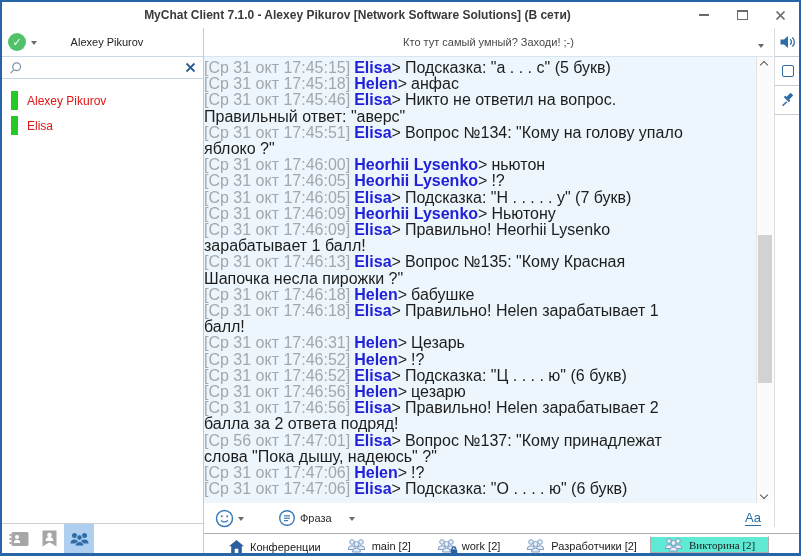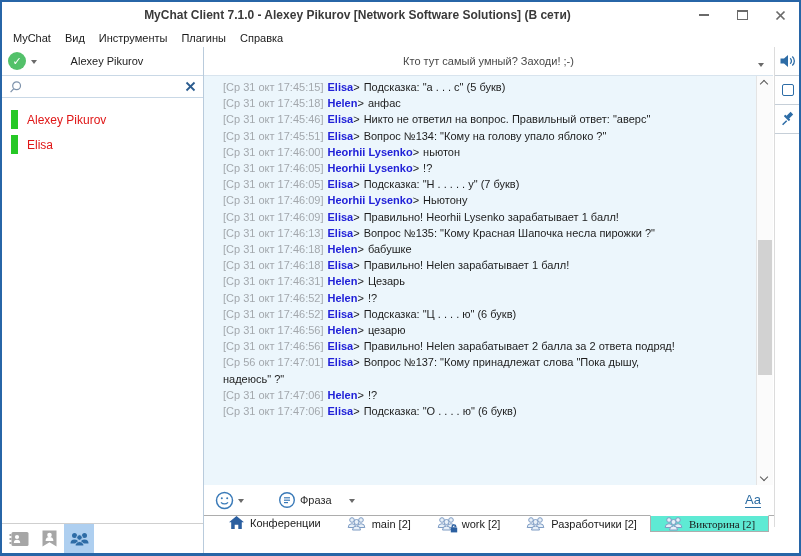--- a/index.html
+++ b/index.html
@@ -63,22 +63,22 @@
   .right-strip { position: absolute; top: 0; right: 0; bottom: 26px; width: 25px; border-left: 1px solid #dcdcdc; background: #fff; z-index: 3; }
   .strip-btn { width: 25px; height: 29px; border-bottom: 1px solid #c6cfd8; display: flex; align-items: center; justify-content: center; cursor: default; background:#fff; }
   .square-glyph { width: 12px; height: 12px; border: 1.6px solid #2d6ca6; border-radius: 2px; display: inline-block; }
 
   .topic-bar { height: 28px; margin-right: 26px; position: relative; display: flex; align-items: center; justify-content: center; flex: 0 0 auto; }
   .topic-text { font-size: 11px; color: #474747; }
   .topic-caret { position: absolute; right: 9px; top: 12px; }
 
   .chat-wrap { flex: 1; display: flex; margin-right: 26px; border-top: 1px solid #d8e4ee; min-height: 0; }
   .messages {
-    flex: 1; background: #ecf6fc; padding: 3px 68px 0 19px;
-    font-size: 11px; line-height: 16.2px; color: #1d1d1d; overflow: hidden;
+    flex: 1; background: #ecf6fc; padding: 3px 68px 0 0;
+    font-size: 16px; line-height: 16.2px; color: #1d1d1d; overflow: hidden;
   }
   .msg { word-wrap: break-word; }
   .time { color: #a3a8ad; }
   .mname { color: #2121d8; font-weight: bold; margin-left: 4px; }
   .sep { color: #1d1d1d; }
   .mtext { margin-left: 4px; }
 
   .scrollbar { width: 17px; flex: 0 0 auto; background: #fbfbfb; border-left: 1px solid #e4e4e4; position: relative; }
   .chev { display: inline-block; width: 6px; height: 6px; border-right: 1.5px solid #5a5a5a; border-bottom: 1.5px solid #5a5a5a; }
   .sb-up { position: absolute; top: 5px; left: 4px; transform: rotate(-135deg); }
@@ -90,21 +90,21 @@
   .tool-label { font-size: 11px; color: #2b2b2b; }
   .tool-gap { width: 14px; }
   .spacer { flex: 1; }
   .font-btn { font-size: 13px; color: #2d6ca2; border-bottom: 1px solid #2d6ca2; margin-right: 12px; cursor: default; line-height: 14px; }
 
   .input-row { height: 58px; margin: 0 28px 4px 0; display: flex; flex: 0 0 auto; }
   .input-area { flex: 1; background: #edf7fc; border-top: 1px solid #dce8f1; position: relative; }
   .caret-line { position: absolute; left: 5px; top: 4px; width: 1px; height: 14px; background: #111; }
   .send-btn { width: 72px; margin-left: 2px; background: #fff; border: 1px solid #b5b5b5; font-size: 11px; color: #2b2b2b; cursor: default; }
 
-  .tabsbar { height: 38px; border-top: 1px solid #adadad; display: flex; align-items: flex-start; padding-left: 12px; flex: 0 0 auto; position: relative; background: #fff; }
+  .tabsbar { height: 20px; border-top: 1px solid #adadad; display: flex; align-items: flex-end; padding-left: 12px; flex: 0 0 auto; position: relative; background: #fff; }
   .tab { display: flex; align-items: center; gap: 6px; padding: 0 13px; font-size: 11px; color: #1a1a1a; cursor: default; position: relative; }
   .tab.active { border: 1px solid #adadad; border-top: 1px solid #fff; margin-top: -1px; background: #5eead4; z-index: 2; font-family: Liberation Serif, serif; }
   .tab-icon-wrap { position: relative; display: inline-flex; }
   .lock-overlay { position: absolute; right: -2px; bottom: -2px; }
 </style>
 </head>
 <body>
 
 <div class="window">
 
@@ -119,27 +119,20 @@
         </span>
       <span class="win-btn">
         <svg width="11" height="11" viewBox="0 0 11 11">
             <line x1="1.5" y1="1.5" x2="9.5" y2="9.5" stroke="#6a6a6a" stroke-width="1.7"></line>
             <line x1="9.5" y1="1.5" x2="1.5" y2="9.5" stroke="#6a6a6a" stroke-width="1.7"></line>
           </svg>
       </span>
     </div>
   </div>
 
-  <div class="menubar">
-    <span class="menu-item">MyChat</span>
-    <span class="menu-item">Вид</span>
-    <span class="menu-item">Инструменты</span>
-    <span class="menu-item">Плагины</span>
-    <span class="menu-item">Справка</span>
-  </div>
 
   <div class="content">
 
     <div class="sidebar">
       <div class="status-row">
         <span class="status-circle">✓</span>
         <span class="caret status-caret"></span>
         <span class="status-name">Alexey Pikurov</span>
       </div>
       <div class="search-row">

